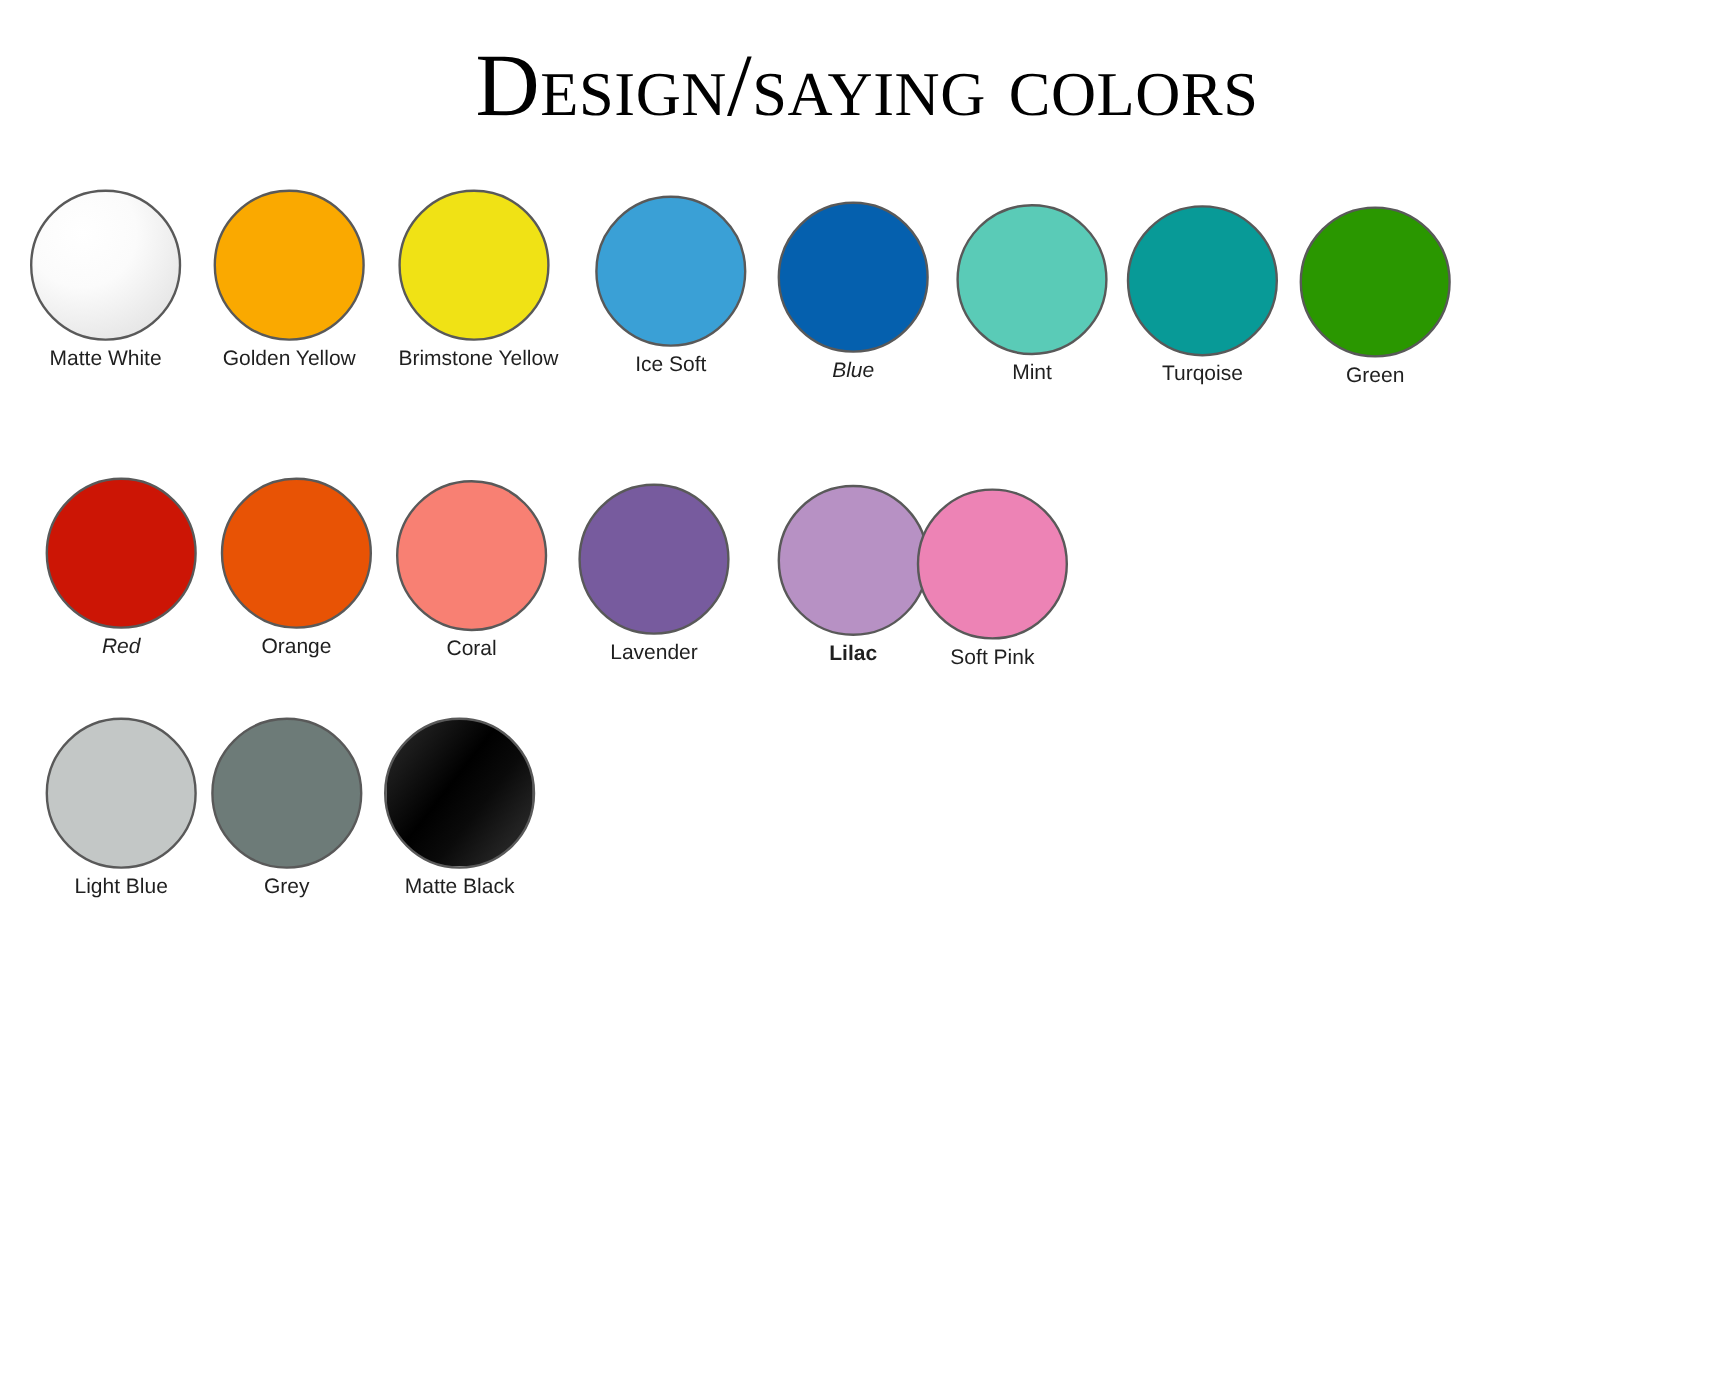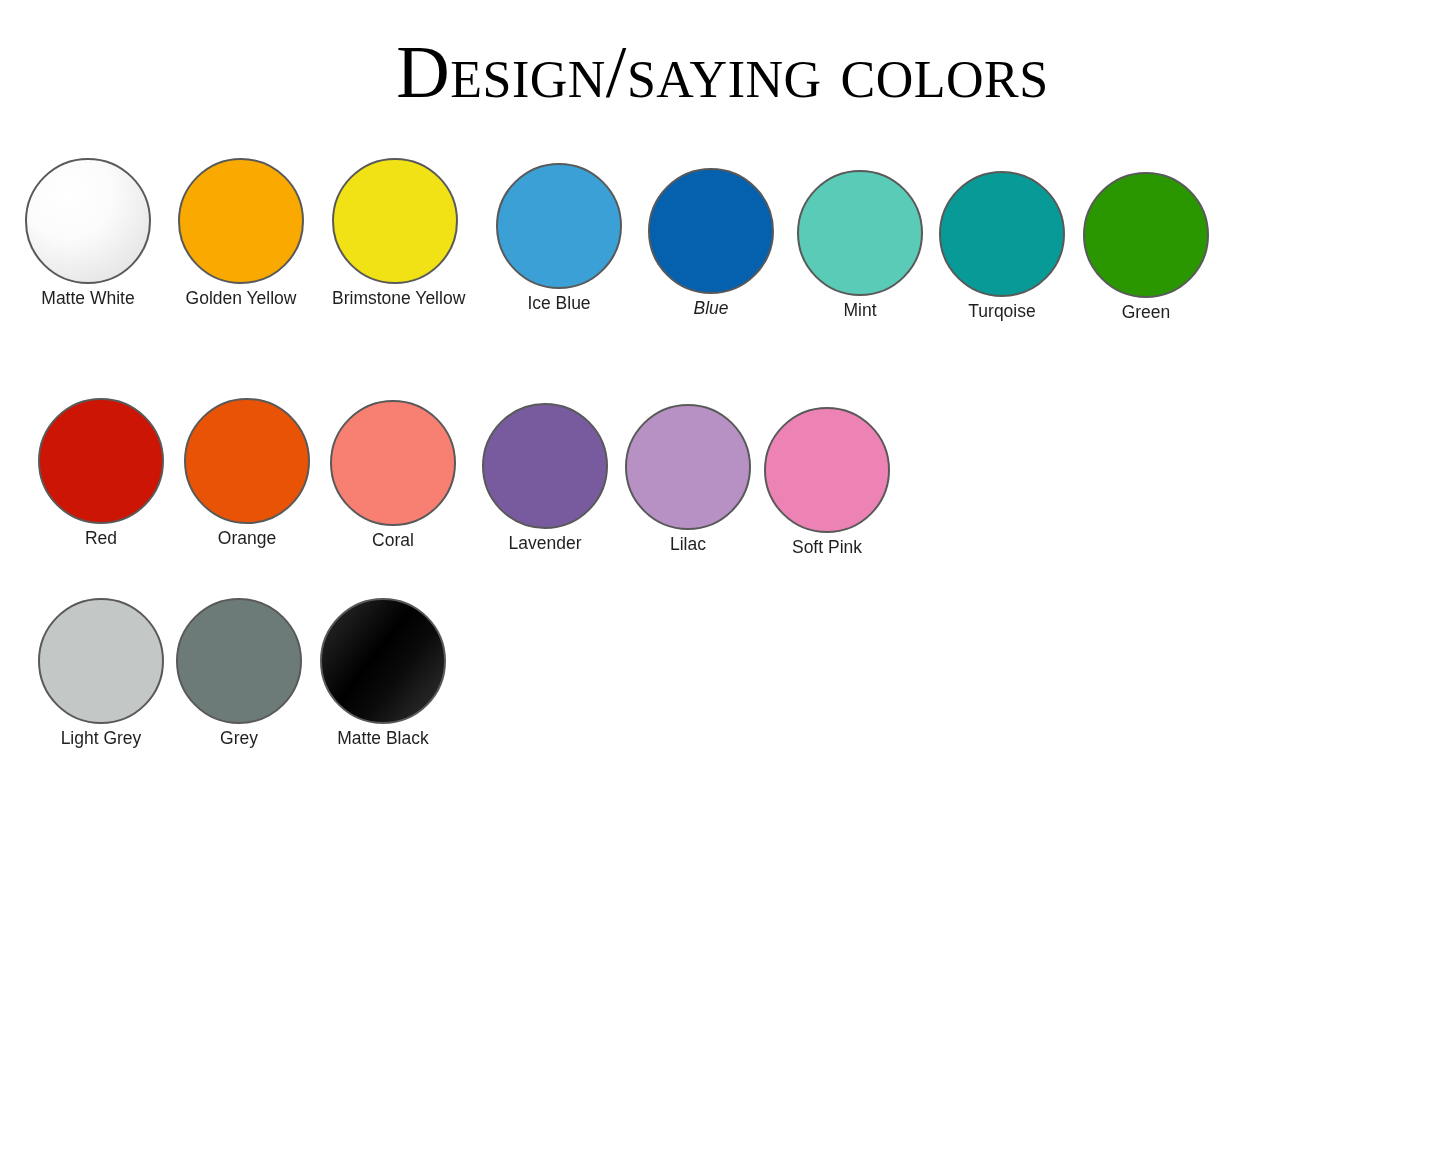--- a/index.html
+++ b/index.html
@@ -88,69 +88,69 @@
         <div class="swatch" style="left: 178px; top: 6px; width: 126px;">
           <div class="disc" style="width: 126px; height: 126px; border-color: rgb(89, 89, 89); background: rgb(250, 169, 0);"></div>
           <span class="swatch-label">Golden Yellow</span>
         </div>
         <div class="swatch" style="left: 332px; top: 6px; width: 126px;">
           <div class="disc" style="width: 126px; height: 126px; border-color: rgb(89, 89, 89); background: rgb(240, 226, 21);"></div>
           <span class="swatch-label">Brimstone Yellow</span>
         </div>
         <div class="swatch" style="left: 496px; top: 11px; width: 126px;">
           <div class="disc" style="width: 126px; height: 126px; border-color: rgb(89, 89, 89); background: rgb(58, 160, 214);"></div>
-          <span class="swatch-label">Ice Blue</span>
+          <span class="swatch-label">Ice Soft</span>
         </div>
         <div class="swatch" style="left: 648px; top: 16px; width: 126px; font-style: italic;">
           <div class="disc" style="width: 126px; height: 126px; border-color: rgb(89, 89, 89); background: rgb(5, 96, 174);"></div>
           <span class="swatch-label">Blue</span>
         </div>
         <div class="swatch" style="left: 797px; top: 18px; width: 126px;">
           <div class="disc" style="width: 126px; height: 126px; border-color: rgb(89, 89, 89); background: rgb(90, 203, 183);"></div>
           <span class="swatch-label">Mint</span>
         </div>
         <div class="swatch" style="left: 939px; top: 19px; width: 126px;">
           <div class="disc" style="width: 126px; height: 126px; border-color: rgb(89, 89, 89); background: rgb(8, 154, 151);"></div>
           <span class="swatch-label">Turqoise</span>
         </div>
         <div class="swatch" style="left: 1083px; top: 20px; width: 126px;">
           <div class="disc" style="width: 126px; height: 126px; border-color: rgb(89, 89, 89); background: rgb(42, 151, 0);"></div>
           <span class="swatch-label">Green</span>
         </div>
       </div>
       <div class="swatch-row">
-        <div class="swatch" style="left: 38px; top: 246px; width: 126px;">
+        <div class="swatch" style="left: 38px; top: 246px; width: 126px; font-style: italic;">
           <div class="disc" style="width: 126px; height: 126px; border-color: rgb(89, 89, 89); background: rgb(204, 21, 5);"></div>
           <span class="swatch-label">Red</span>
         </div>
         <div class="swatch" style="left: 184px; top: 246px; width: 126px;">
           <div class="disc" style="width: 126px; height: 126px; border-color: rgb(89, 89, 89); background: rgb(232, 83, 5);"></div>
           <span class="swatch-label">Orange</span>
         </div>
         <div class="swatch" style="left: 330px; top: 248px; width: 126px;">
           <div class="disc" style="width: 126px; height: 126px; border-color: rgb(89, 89, 89); background: rgb(248, 128, 115);"></div>
           <span class="swatch-label">Coral</span>
         </div>
         <div class="swatch" style="left: 482px; top: 251px; width: 126px;">
           <div class="disc" style="width: 126px; height: 126px; border-color: rgb(89, 89, 89); background: rgb(119, 91, 158);"></div>
           <span class="swatch-label">Lavender</span>
         </div>
-        <div class="swatch" style="left: 625px; top: 252px; width: 126px;">
+        <div class="swatch" style="left: 648px; top: 252px; width: 126px; font-weight: bold;">
           <div class="disc" style="width: 126px; height: 126px; border-color: rgb(89, 89, 89); background: rgb(183, 145, 196);"></div>
           <span class="swatch-label">Lilac</span>
         </div>
         <div class="swatch" style="left: 764px; top: 255px; width: 126px;">
           <div class="disc" style="width: 126px; height: 126px; border-color: rgb(89, 89, 89); background: rgb(237, 131, 181);"></div>
           <span class="swatch-label">Soft Pink</span>
         </div>
       </div>
       <div class="swatch-row">
         <div class="swatch" style="left: 38px; top: 446px; width: 126px;">
           <div class="disc" style="width: 126px; height: 126px; border-color: rgb(89, 89, 89); background: rgb(195, 199, 198);"></div>
-          <span class="swatch-label">Light Grey</span>
+          <span class="swatch-label">Light Blue</span>
         </div>
         <div class="swatch" style="left: 176px; top: 446px; width: 126px;">
           <div class="disc" style="width: 126px; height: 126px; border-color: rgb(89, 89, 89); background: rgb(109, 123, 120);"></div>
           <span class="swatch-label">Grey</span>
         </div>
         <div class="swatch" style="left: 320px; top: 446px; width: 126px;">
           <div class="disc" style="width: 126px; height: 126px; border-color: rgb(89, 89, 89); background: linear-gradient(128deg, rgb(43, 43, 43) 0%, rgb(27, 27, 27) 18%, rgb(0, 0, 0) 44%, rgb(10, 10, 10) 62%, rgb(35, 35, 35) 84%, rgb(22, 22, 22) 100%);"></div>
           <span class="swatch-label">Matte Black</span>
         </div>
       </div>

